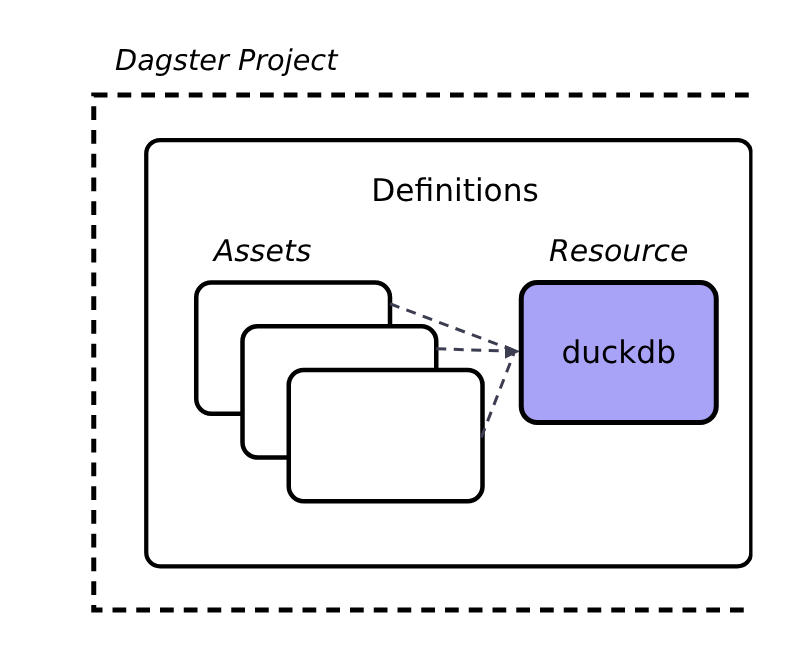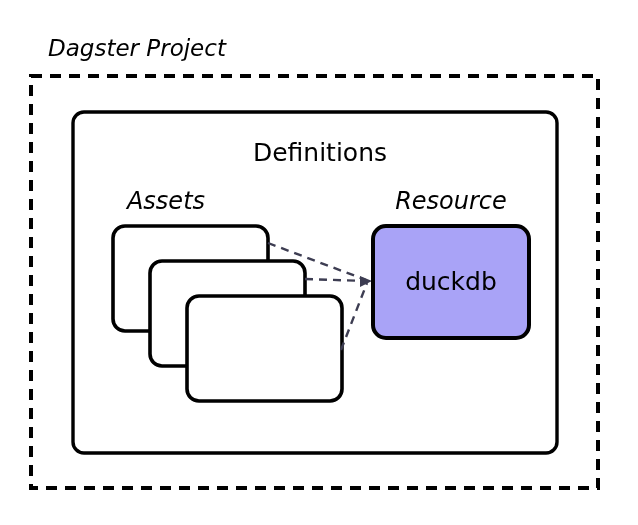--- a/index.html
+++ b/index.html
@@ -2,25 +2,26 @@
 <html><head>
 <meta charset="utf-8">
 <style>
   html, body {
     margin: 0;
     padding: 0;
     background: #ffffff;
   }
   #canvas {
     position: relative;
-    width: 638px;
+    width: 558px;
     height: 525px;
     background: #ffffff;
     overflow: hidden;
     font-family: "DejaVu Sans", sans-serif;
+    margin-left: 44px;
   }
   svg.diagram {
     position: absolute;
     top: 0;
     left: 0;
     width: 638px;
     height: 525px;
   }
   text {
     fill: #000000;

